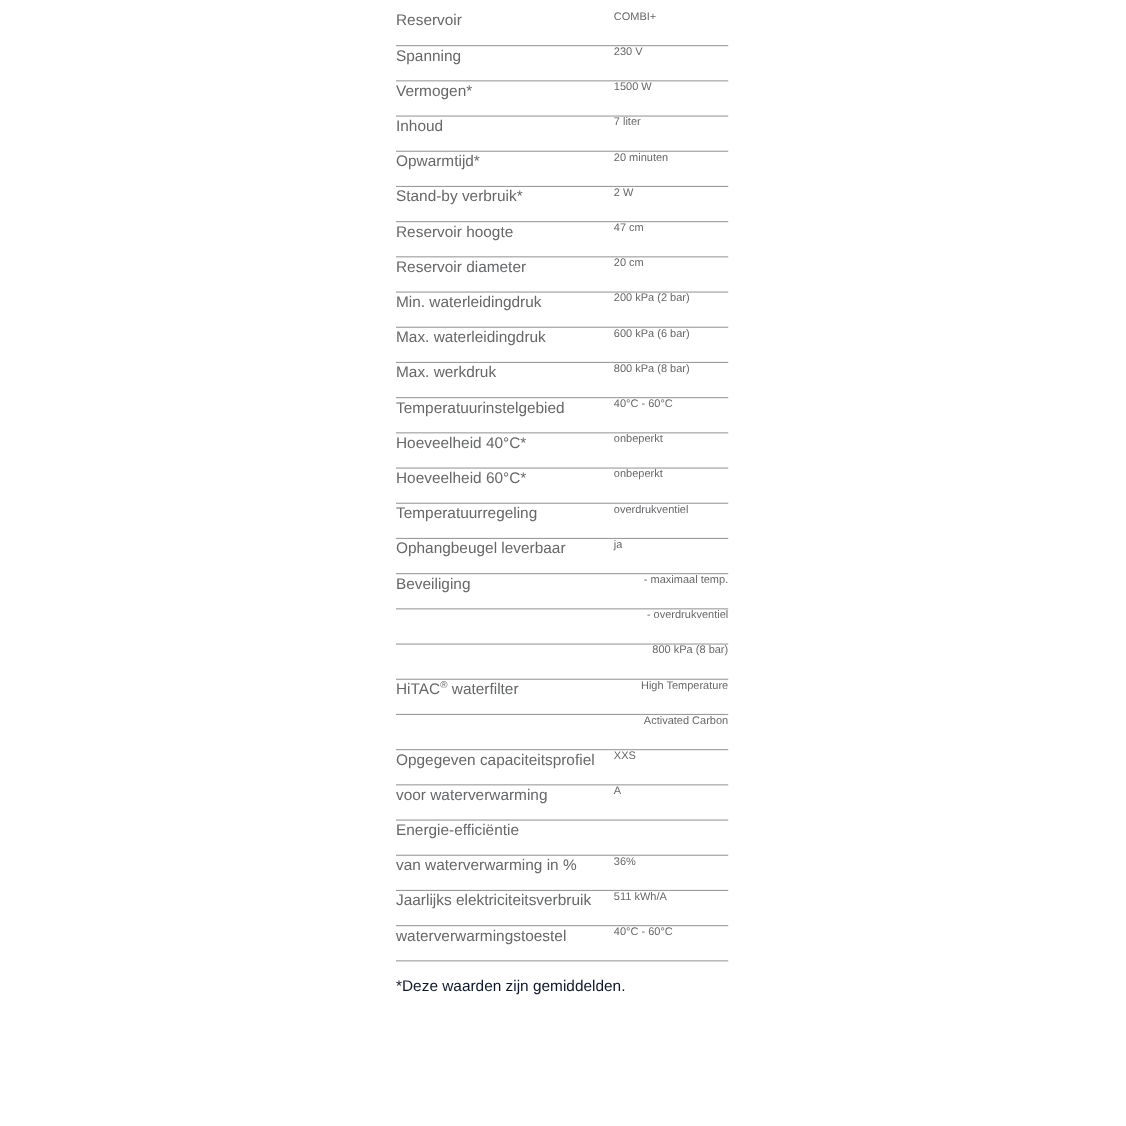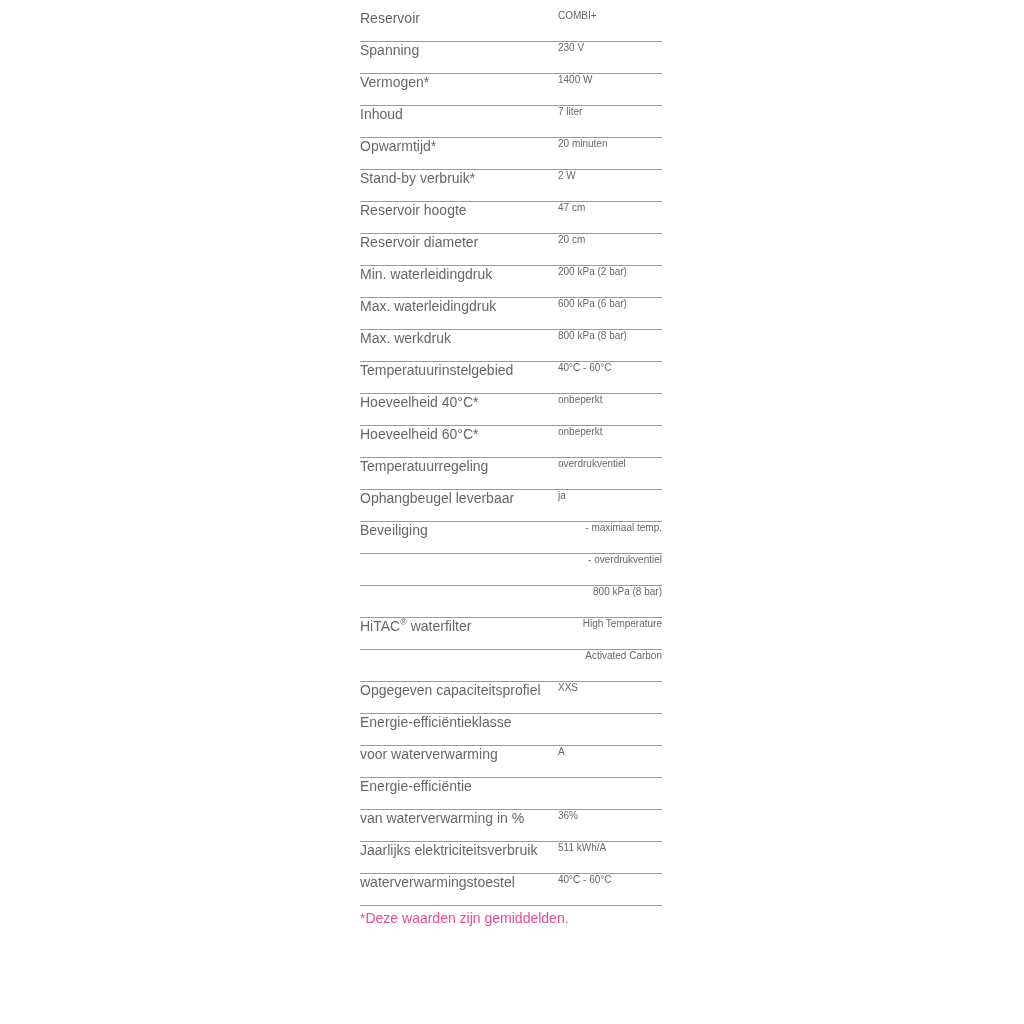--- a/index.html
+++ b/index.html
@@ -41,41 +41,41 @@
     flex: 1 1 auto;
     font-size: 10px;
     color: #666769;
     white-space: nowrap;
     text-align: left;
   }
   .spec-value.right {
     text-align: right;
   }
   .footnote {
-    margin-top: 4px;
+    margin-top: 14px;
     font-size: 14px;
-    color: #ec4899;
+    color: #0f172a;
   }
 </style>
 </head>
 <body>
 
 <div class="spec-wrap">
   <div id="spec-rows">
       <div class="spec-row">
         <div class="spec-label">Reservoir</div>
         <div class="spec-value">COMBI+</div>
       </div>
       <div class="spec-row">
         <div class="spec-label">Spanning</div>
         <div class="spec-value">230 V</div>
       </div>
       <div class="spec-row">
         <div class="spec-label">Vermogen*</div>
-        <div class="spec-value">1400 W</div>
+        <div class="spec-value">1500 W</div>
       </div>
       <div class="spec-row">
         <div class="spec-label">Inhoud</div>
         <div class="spec-value">7 liter</div>
       </div>
       <div class="spec-row">
         <div class="spec-label">Opwarmtijd*</div>
         <div class="spec-value">20 minuten</div>
       </div>
       <div class="spec-row">
@@ -140,24 +140,20 @@
       </div>
       <div class="spec-row">
         <div class="spec-label"></div>
         <div class="spec-value right">Activated Carbon</div>
       </div>
       <div class="spec-row">
         <div class="spec-label">Opgegeven capaciteitsprofiel</div>
         <div class="spec-value">XXS</div>
       </div>
       <div class="spec-row">
-        <div class="spec-label">Energie-efficiëntieklasse</div>
-        <div class="spec-value"></div>
-      </div>
-      <div class="spec-row">
         <div class="spec-label">voor waterverwarming</div>
         <div class="spec-value">A</div>
       </div>
       <div class="spec-row">
         <div class="spec-label">Energie-efficiëntie</div>
         <div class="spec-value"></div>
       </div>
       <div class="spec-row">
         <div class="spec-label">van waterverwarming in %</div>
         <div class="spec-value">36%</div>

